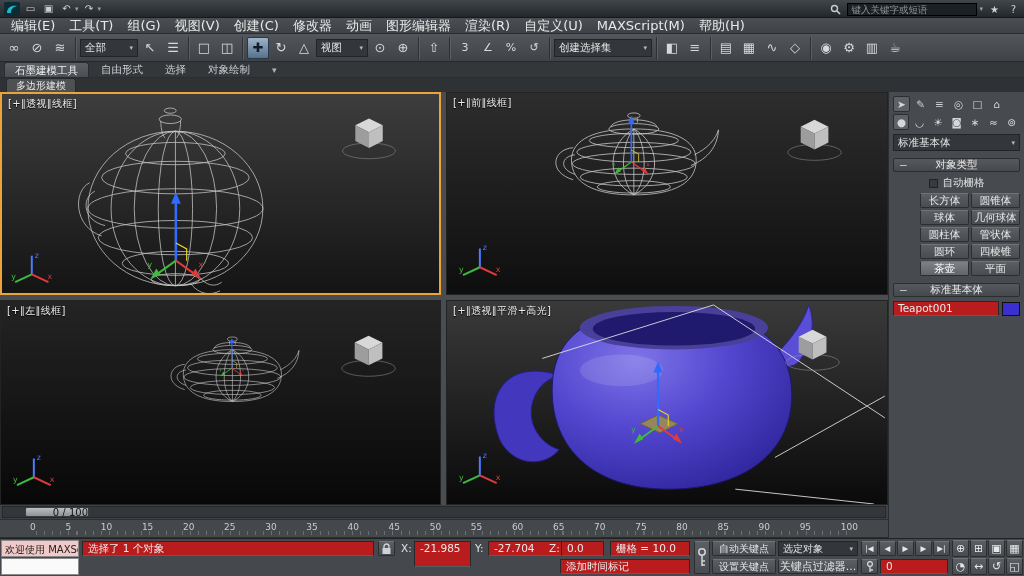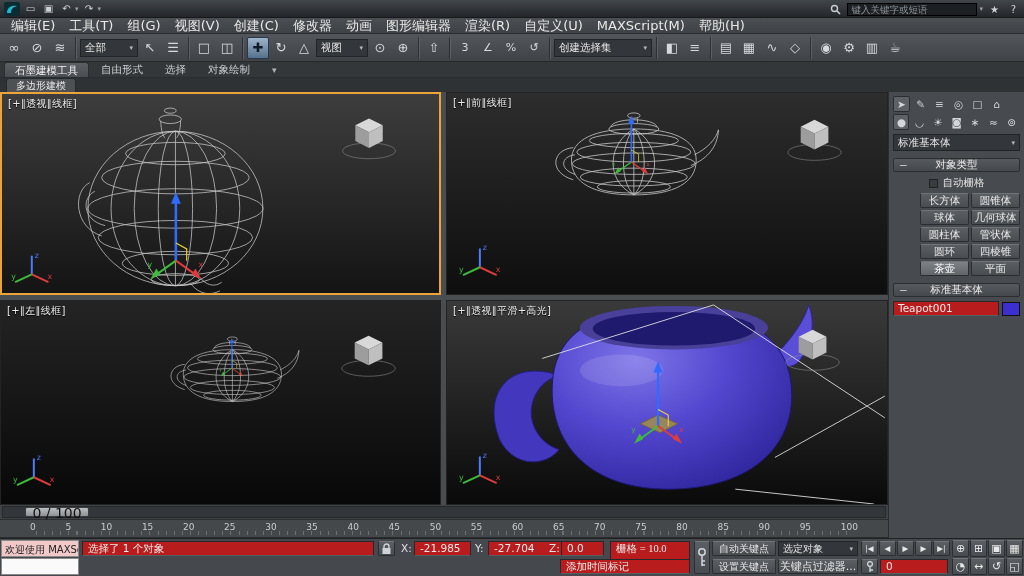--- a/index.html
+++ b/index.html
@@ -47,21 +47,21 @@
 #vp-tl{left:0;top:0;width:441px;height:203px;border:2px solid #eca33a;background:linear-gradient(#3d3d3d,#141414);}
 #vp-tr{left:446px;top:0;width:442px;height:203px;border:1px solid #232323;background:linear-gradient(#2d2d2d,#0e0e0e);}
 #vp-bl{left:0;top:208px;width:441px;height:205px;border:1px solid #232323;background:linear-gradient(#242424,#080808);}
 #vp-br{left:446px;top:208px;width:442px;height:205px;border:1px solid #232323;background:linear-gradient(#3a3a3a,#0a0a0a);}
 .viewport svg{position:absolute;inset:0;width:100%;height:100%;}
 .vp-label{position:absolute;top:3px;left:6px;font-size:10px;color:#ededed;letter-spacing:.3px;text-shadow:0 1px 1px #000;z-index:2;}
 
 
 #timeslider{position:absolute;top:505px;left:0;width:888px;height:15px;background:#3f4245;border-bottom:1px solid #2c2f32;}
 #ts-groove{position:absolute;left:2px;right:2px;top:1px;height:12px;background:#33363a;border:1px solid #26282a;}
-#ts-handle{position:absolute;left:22px;top:0;width:64px;height:10px;background:linear-gradient(#bcbfc1,#8f9294);border:1px solid #3a3d3f;border-radius:2px;color:#111;font-size:14px;line-height:10px;text-align:center;}
+#ts-handle{position:absolute;left:22px;top:0;width:64px;height:10px;background:linear-gradient(#bcbfc1,#8f9294);border:1px solid #3a3d3f;border-radius:2px;color:#111;font-size:10px;line-height:10px;text-align:right;}
 #ruler{position:absolute;top:520px;left:0;width:888px;height:18px;background:#45484b;border-bottom:1px solid #2a2d30;}
 #tickmarks{position:absolute;left:36px;right:40px;bottom:2px;height:4px;background:repeating-linear-gradient(90deg,#6b6f73 0 1px,transparent 1px 8.1px);}
 #ticklabels{position:absolute;left:30px;right:30px;top:2px;display:flex;justify-content:space-between;}
 .tick{font-size:9px;color:#c9cdd1;}
 
 
 #commandpanel{position:absolute;left:888px;top:92px;width:136px;height:446px;background:#474a4e;border-left:1px solid #2b2e31;padding:2px 4px;}
 .cp-icons{display:flex;gap:2px;margin:2px 0;}
 .cp-icon{width:17px;height:16px;display:flex;align-items:center;justify-content:center;font-size:10.5px;color:#d3d7db;border:1px solid transparent;border-radius:2px;}
 .cp-icon.active{background:#5e6266;border-color:#2b2e31;}
@@ -430,27 +430,27 @@
     <div class="sb field sbfield" style="left:82px;top:2px;width:292px;height:15px;">选择了 1 个对象</div>
 
     <div class="sb btn3" style="left:378px;top:2px;width:17px;height:15px;">
       <svg width="11" height="12" viewBox="0 0 11 12">
           <rect x="1.5" y="5" width="8" height="6" fill="#cfd3d7"></rect>
           <path d="M3,5 V3.5 A2.5,2.5 0 0 1 8,3.5 V5" fill="none" stroke="#cfd3d7" stroke-width="1.4"></path>
         </svg>
     </div>
 
     <span class="sb lbl" style="left:401px;top:3px;">X:</span>
-    <div class="sb field sbfield" style="left:414px;top:2px;width:57px;height:15px;">-21.985</div>
+    <div class="sb field sbfield" style="left:414px;top:2px;width:57px;height:26px;">-21.985</div>
     <span class="sb lbl" style="left:475px;top:3px;">Y:</span>
     <div class="sb field sbfield" style="left:488px;top:2px;width:77px;height:15px;">-27.704</div>
     <span class="sb lbl" style="left:549px;top:3px;">Z:</span>
     <div class="sb field sbfield" style="left:561px;top:2px;width:43px;height:15px;">0.0</div>
 
-    <div class="sb field sbfield" style="left:610px;top:2px;width:80px;height:32px;font-family:Liberation Serif, serif;">栅格 = 10.0</div>
+    <div class="sb field sbfield" style="left:610px;top:2px;width:80px;height:15px;">栅格 = 10.0</div>
     <div class="sb field sbfield" style="left:560px;top:20px;width:130px;height:15px;font-family:Liberation Serif, serif;">添加时间标记</div>
 
     <div class="sb btn3" style="left:694px;top:2px;width:16px;height:33px;">
       <svg width="10" height="22" viewBox="0 0 10 22">
           <circle cx="5" cy="5" r="3.2" fill="none" stroke="#d2d6da" stroke-width="1.5"></circle>
           <line x1="5" y1="8.5" x2="5" y2="19" stroke="#d2d6da" stroke-width="1.5"></line>
           <line x1="5" y1="14" x2="8" y2="14" stroke="#d2d6da" stroke-width="1.5"></line>
           <line x1="5" y1="18" x2="8" y2="18" stroke="#d2d6da" stroke-width="1.5"></line>
         </svg>
     </div>

